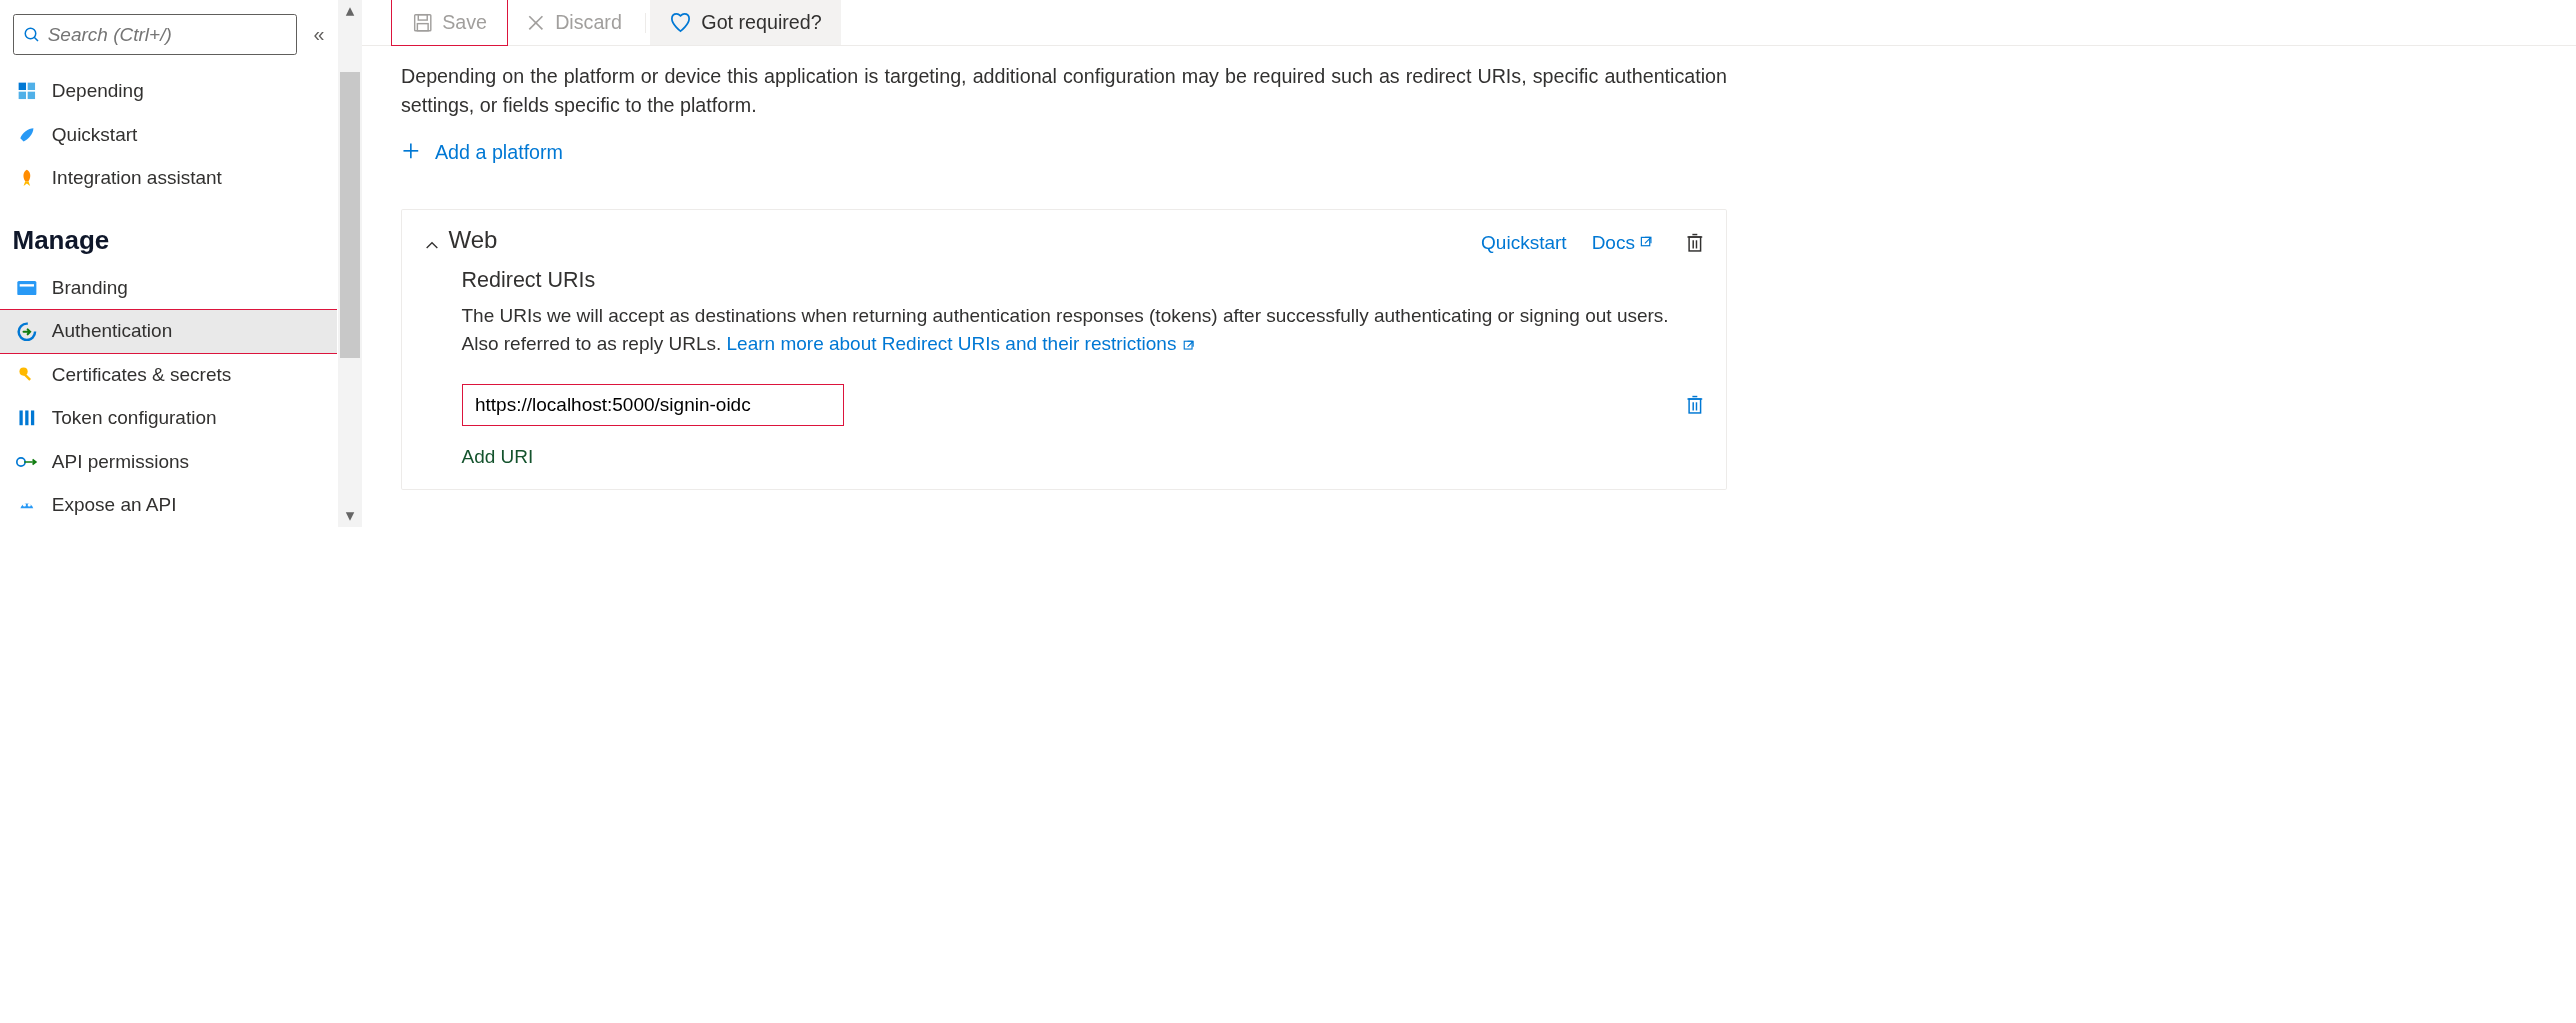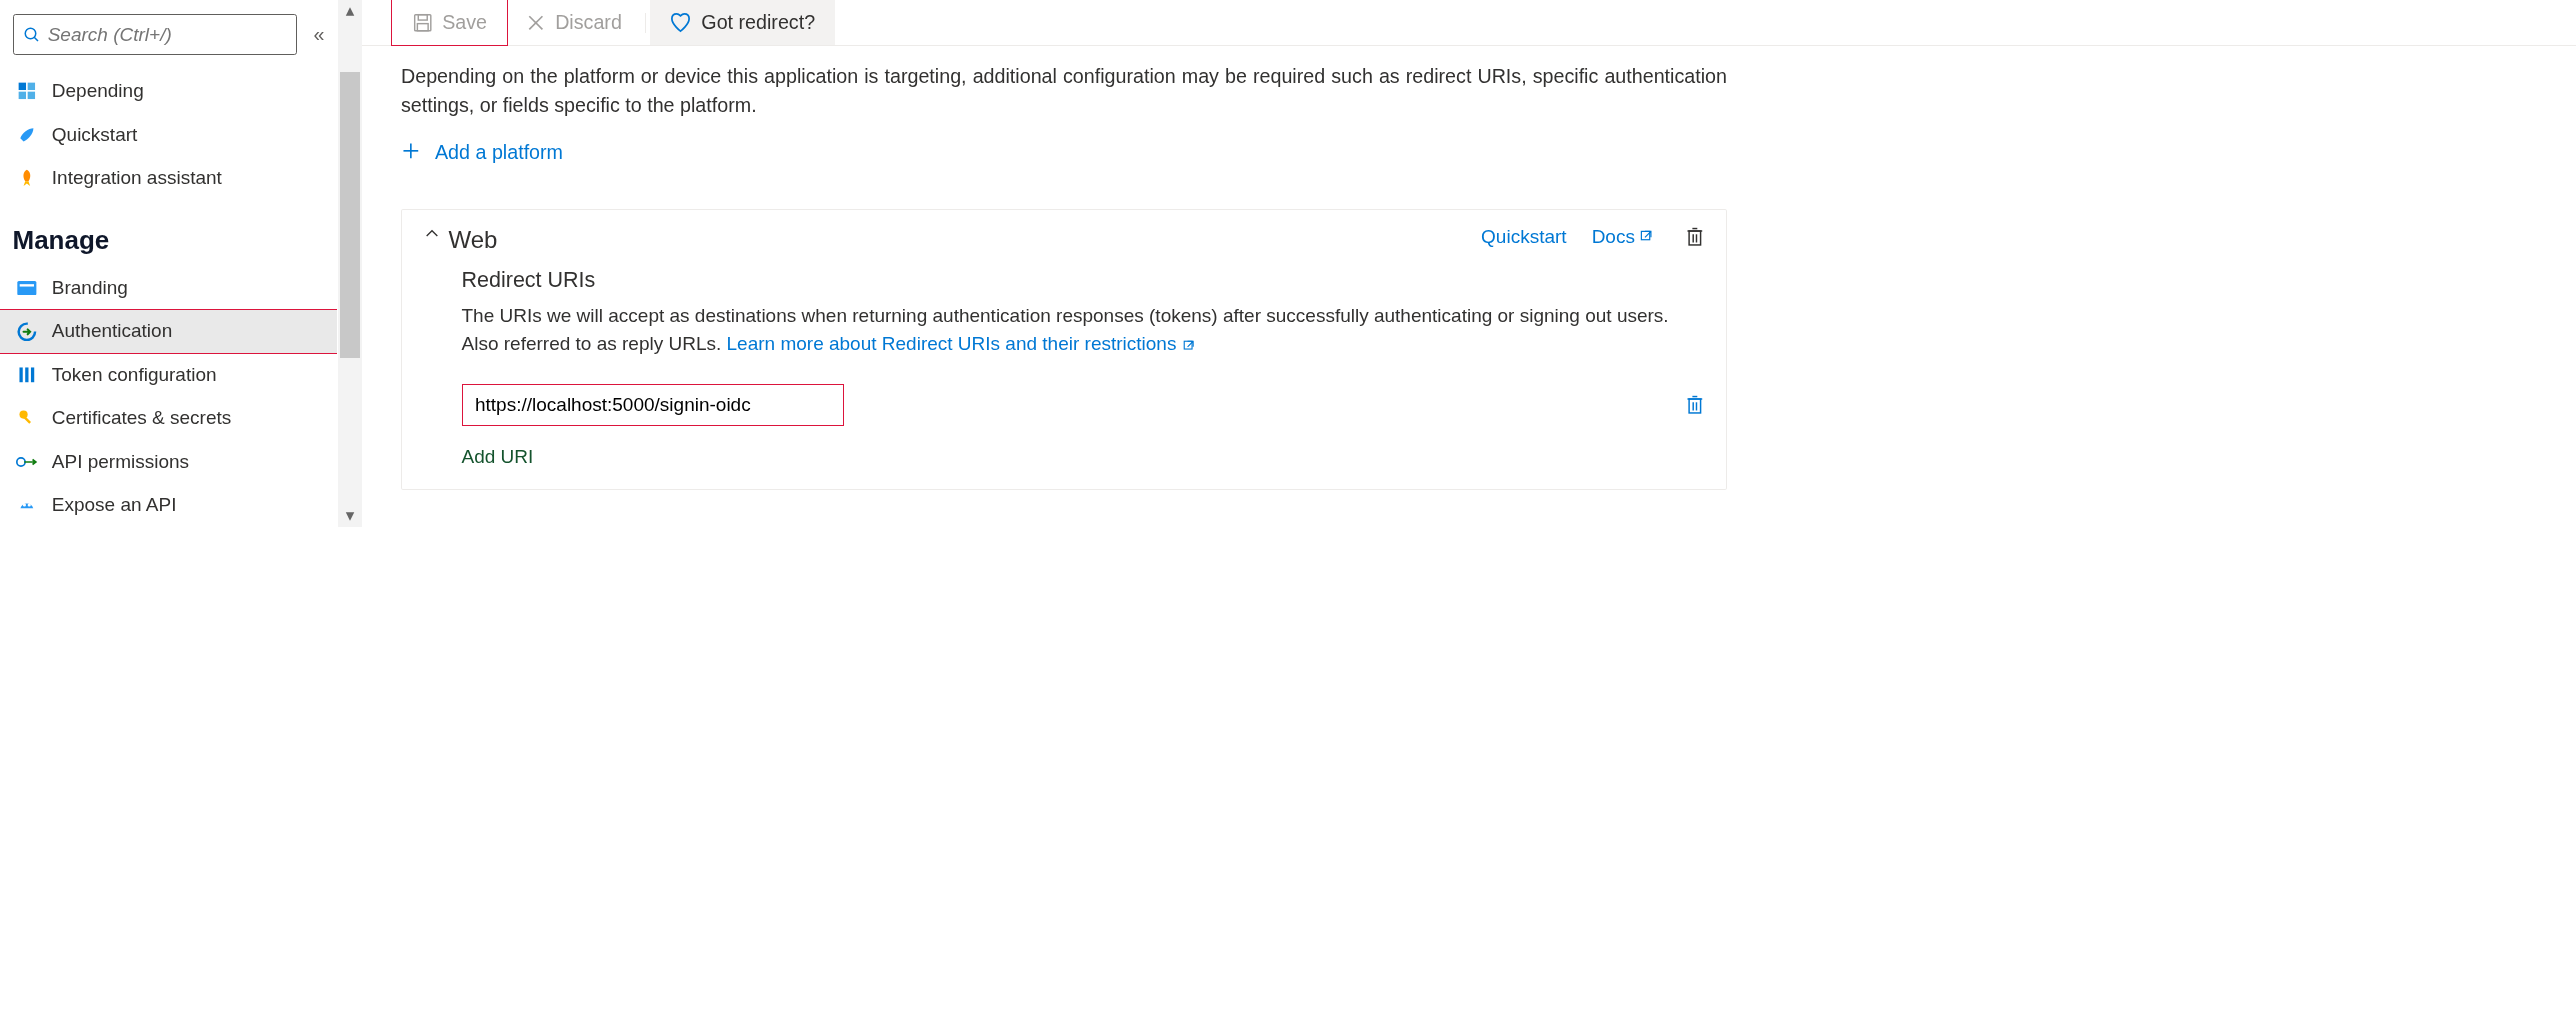--- a/index.html
+++ b/index.html
@@ -161,21 +161,21 @@
     cursor: pointer;
   }
   .card {
     margin-top: 45px;
     border: 0.9px solid #edebe9;
     border-radius: 1.8px;
     padding: 16px 21.5px 21.5px 21.5px;
   }
   .card-header {
     display: flex;
-    align-items: flex-start;
+    align-items: flex-end;
   }
   .card-header .chev {
     width: 25px;
     font-size: 19.7px;
     color: #323130;
     cursor: pointer;
   }
   .card-title {
     font-size: 24px;
     font-weight: 400;
@@ -295,36 +295,36 @@
               <circle cx="12" cy="12" r="10" fill="none" stroke="#0078d4" stroke-width="3" stroke-dasharray="48 14"></circle>
               <path d="M8 12 L16 12 M13 9 L16 12 L13 15" stroke="#107c10" stroke-width="2.5" fill="none" stroke-linecap="round"></path>
             </svg>
         </span>
         <span>Authentication</span>
       </div>
 
       <div class="nav-item">
         <span class="icon-slot">
           <svg width="19.7" height="19.7" viewBox="0 0 24 24">
+              <circle cx="8" cy="8" r="5" fill="#ffb900"></circle>
+              <rect x="10" y="10" width="10" height="3" fill="#ffb900" transform="rotate(45 10 10)"></rect>
+            </svg>
+        </span>
+        <span>Certificates &amp; secrets</span>
+      </div>
+
+      <div class="nav-item">
+        <span class="icon-slot">
+          <svg width="19.7" height="19.7" viewBox="0 0 24 24">
               <rect x="3" y="3" width="4" height="18" fill="#0078d4"></rect>
               <rect x="10" y="3" width="4" height="18" fill="#0078d4"></rect>
               <rect x="17" y="3" width="4" height="18" fill="#0078d4"></rect>
             </svg>
         </span>
         <span>Token configuration</span>
-      </div>
-
-      <div class="nav-item">
-        <span class="icon-slot">
-          <svg width="19.7" height="19.7" viewBox="0 0 24 24">
-              <circle cx="8" cy="8" r="5" fill="#ffb900"></circle>
-              <rect x="10" y="10" width="10" height="3" fill="#ffb900" transform="rotate(45 10 10)"></rect>
-            </svg>
-        </span>
-        <span>Certificates &amp; secrets</span>
       </div>
 
       <div class="nav-item">
         <span class="icon-slot">
           <svg width="21.5" height="18" viewBox="0 0 26 20">
               <circle cx="6" cy="10" r="5" fill="none" stroke="#0078d4" stroke-width="2"></circle>
               <path d="M10 10 L24 10 M20 7 L24 10 L20 13" stroke="#107c10" stroke-width="2" fill="none"></path>
             </svg>
         </span>
         <span>API permissions</span>
@@ -370,21 +370,21 @@
         </span>
         <span>Discard</span>
       </div>
       <div class="tb-sep"></div>
       <div class="tb-btn feedback">
         <span class="tb-icon">
           <svg width="23" height="23" viewBox="0 0 24 24" fill="none" stroke="#0078d4" stroke-width="1.8">
               <path d="M12 21 C12 21 3 14 3 8 C3 5 5 3 8 3 C10 3 12 5 12 5 C12 5 14 3 16 3 C19 3 21 5 21 8 C21 14 12 21 12 21 Z"></path>
             </svg>
         </span>
-        <span>Got redirect?</span>
+        <span>Got required?</span>
       </div>
     </div>
 
     <div class="content">
       <p class="intro">Depending on the platform or device this application is targeting, additional configuration may be required such as redirect URIs, specific authentication settings, or fields specific to the platform.</p>
 
       <div class="add-platform">
         <span>
           <svg width="19.7" height="19.7" viewBox="0 0 24 24" stroke="#0078d4" stroke-width="2">
               <line x1="12" y1="3" x2="12" y2="21"></line>

